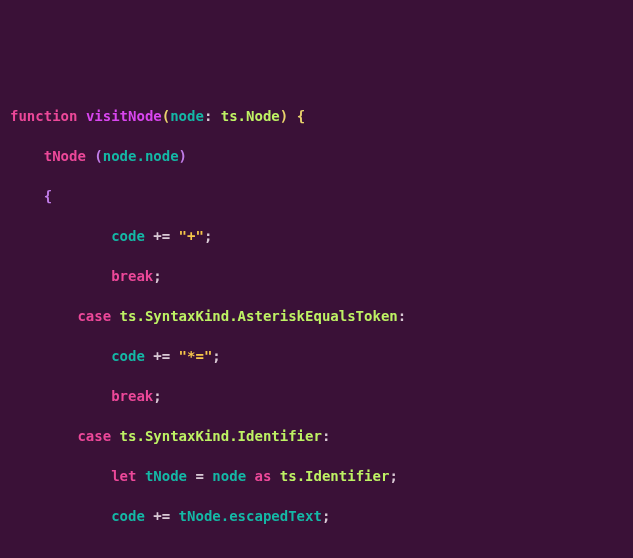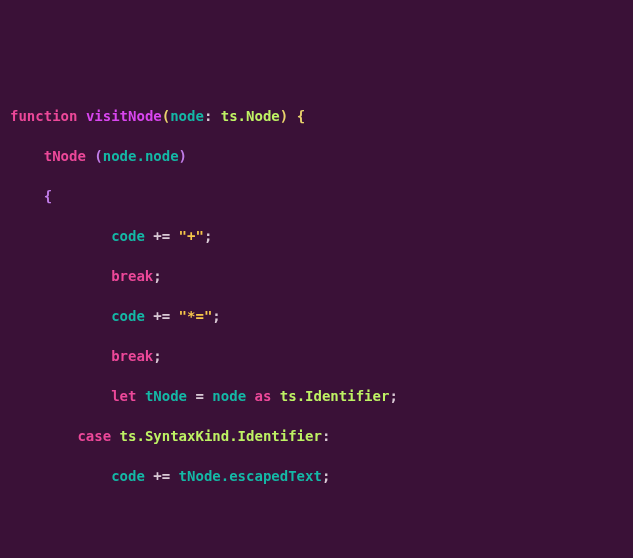--- a/index.html
+++ b/index.html
@@ -29,24 +29,25 @@
 <body>
 
 
 
 <div>
 <span class="ln"><span class="kw">function</span> <span class="fn">visitNode</span><span class="brY">(</span><span class="id">node</span><span class="pn">:</span><span> </span><span class="ty">ts.Node</span><span class="brY">)</span><span> </span><span class="brY">{</span></span>
 <span class="ln">    <span class="kw">tNode</span><span> </span><span class="brP">(</span><span class="id">node.node</span><span class="brP">)</span></span>
 <span class="ln">    <span class="brP">{</span></span>
 <span class="ln">            <span class="id">code </span><span class="pn">+=</span><span> </span><span class="str">"+"</span><span class="pn">;</span></span>
 <span class="ln">            <span class="kw">break</span><span class="pn">;</span></span>
+<span class="ln">        <span class="kw">case</span><span> </span><span class="ty">ts.SyntaxKind.AsteriskEqualsToken</span><span class="pn">:</span></span>
 <span class="ln">            <span class="id">code </span><span class="pn">+=</span><span> </span><span class="str">"*="</span><span class="pn">;</span></span>
 <span class="ln">            <span class="kw">break</span><span class="pn">;</span></span>
+<span class="ln">        <span class="kw">case</span><span> </span><span class="ty">ts.SyntaxKind.Identifier</span><span class="pn">:</span></span>
 <span class="ln">            <span class="kw">let</span><span> </span><span class="id">tNode </span><span class="pn">=</span><span> </span><span class="id">node </span><span class="kw">as</span><span> </span><span class="ty">ts.Identifier</span><span class="pn">;</span></span>
-<span class="ln">        <span class="kw">case</span><span> </span><span class="ty">ts.SyntaxKind.Identifier</span><span class="pn">:</span></span>
 <span class="ln">            <span class="id">code </span><span class="pn">+=</span><span> </span><span class="id">tNode.escapedText</span><span class="pn">;</span></span>
 
 
 
 
 
 
 
 
 

